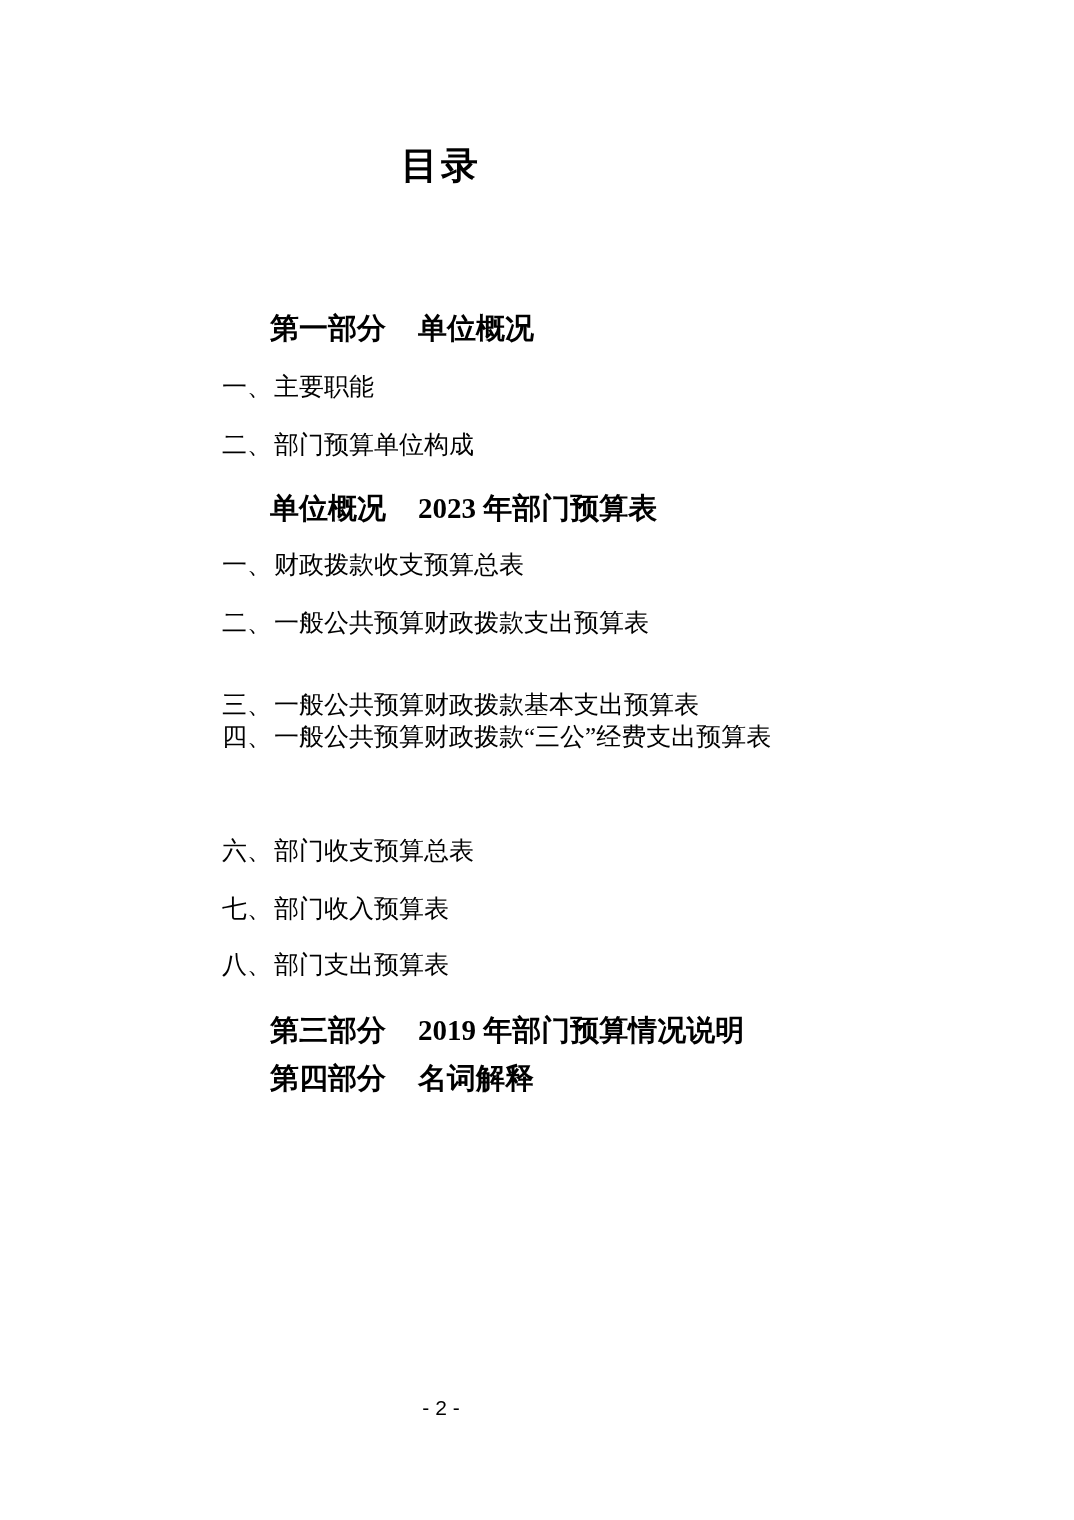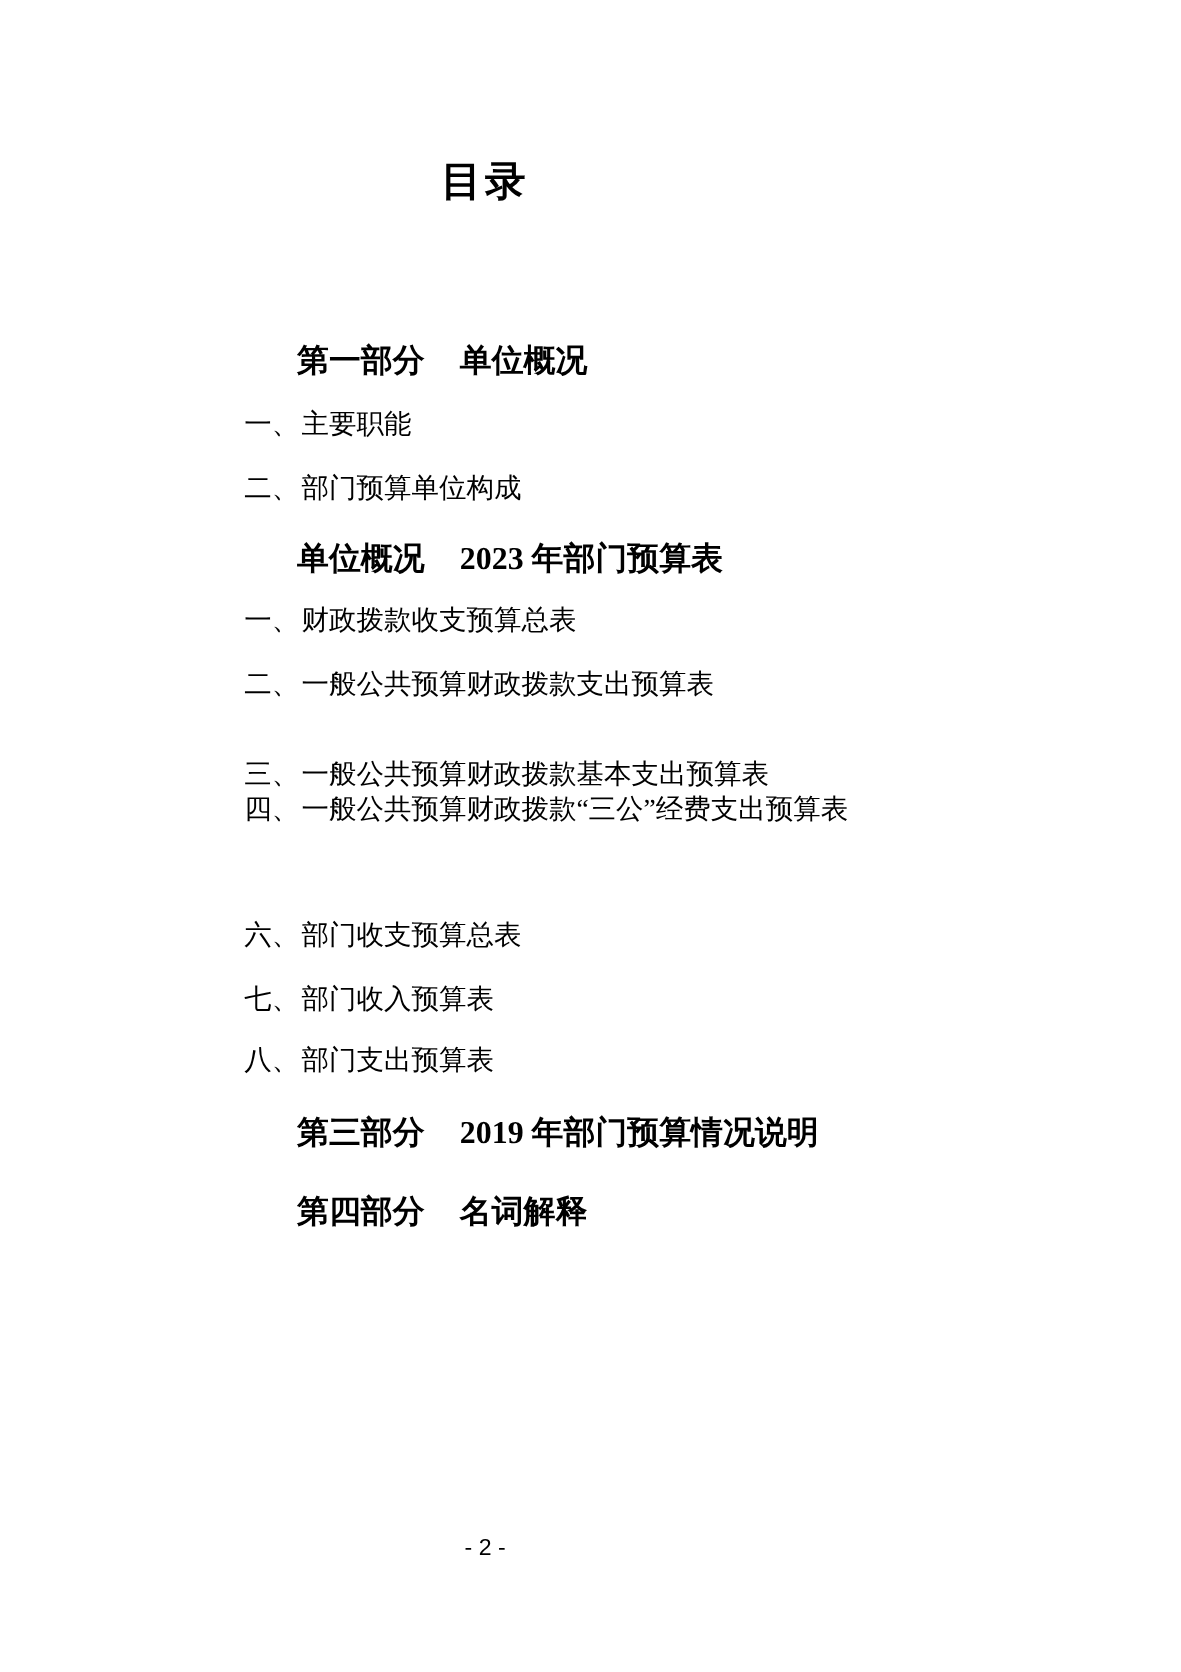--- a/index.html
+++ b/index.html
@@ -104,19 +104,19 @@
   </div>
 
   <div class="toc-line toc-item" style="top:936px">
     <span class="num">八、</span><span class="txt">部门支出预算表</span>
   </div>
 
   <div class="toc-line toc-heading" style="top:1002px">
     <span class="num">第三部分</span><span class="txt">2019 年部门预算情况说明</span>
   </div>
 
-  <div class="toc-line toc-heading" style="top:1074px">
+  <div class="toc-line toc-heading" style="top:1050px">
     <span class="num">第四部分</span><span class="txt">名词解释</span>
   </div>
 
   <div class="page-number">- 2 -</div>
 
 </div>
 
 </body></html>

